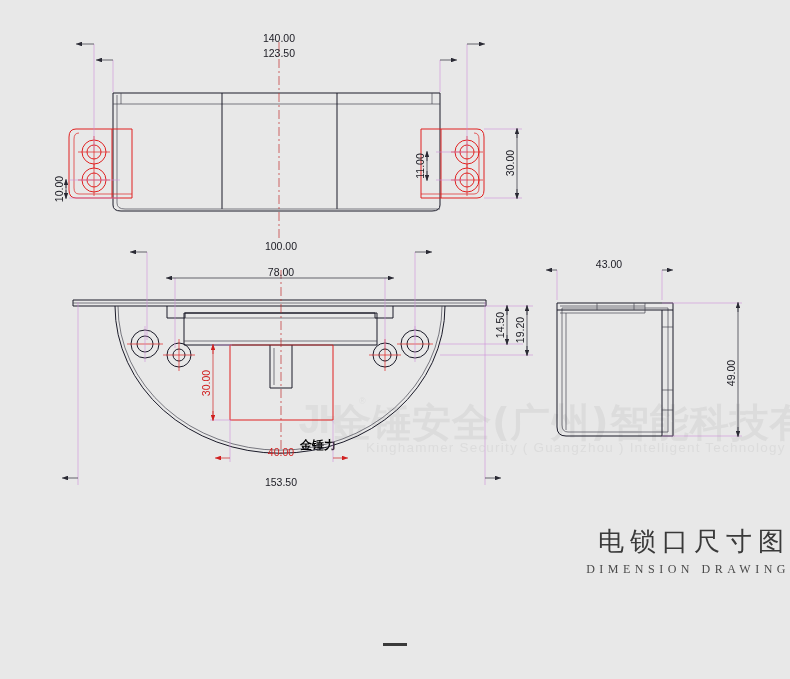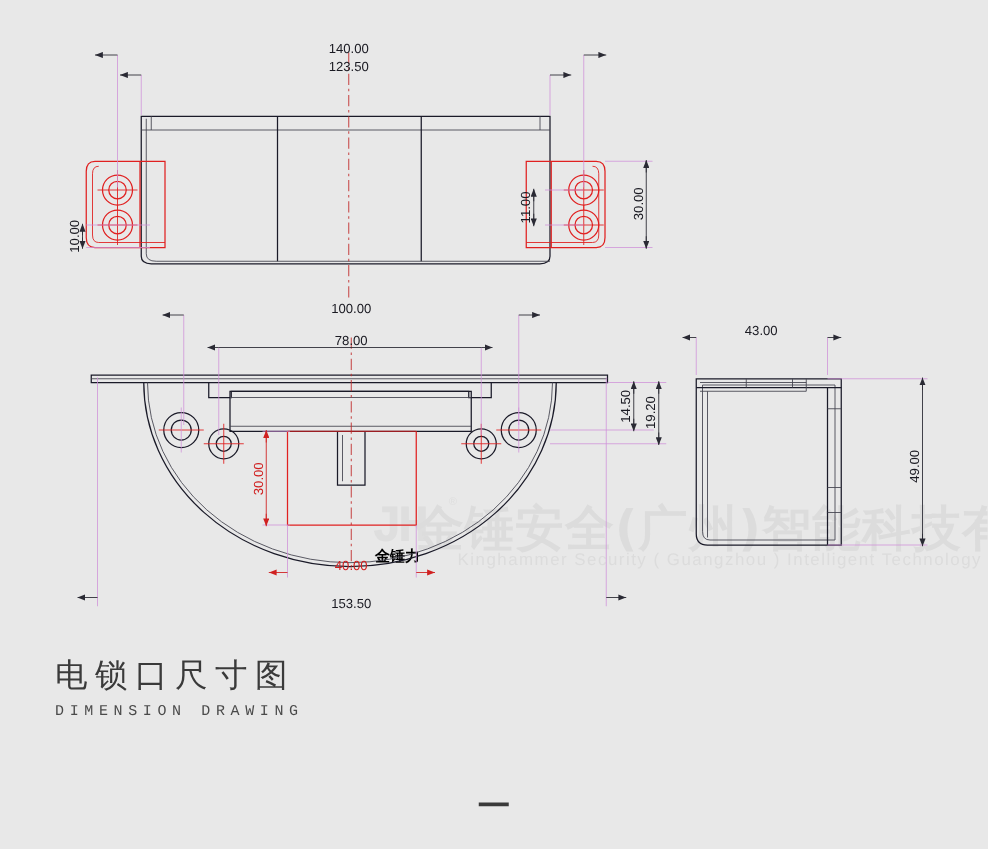--- a/index.html
+++ b/index.html
@@ -6,31 +6,31 @@
   body{
     width:790px;height:679px;
     background:#e8e8e8;
     font-family:"Liberation Sans", sans-serif;
     overflow:hidden;
     position:relative;
   }
   #stage{position:absolute;inset:0;}
   svg.draw{position:absolute;left:0;top:0;width:790px;height:679px;}
   .title-block{
-    position:absolute;left:0;right:0;top:525px;text-align:left;
+    position:absolute;left:0;right:0;top:525px;text-align:right;
     user-select:none;
     padding-left:44px;
   }
   .title-cn{
     font-family:"DejaVu Sans", sans-serif;
     font-size:26px;letter-spacing:6px;color:#3a3a3a;font-weight:500;
     line-height:1.25;
   }
   .title-en{
-    font-family:Liberation Mono, monospace;
+    font-family:Liberation Serif, serif;
     font-size:12px;letter-spacing:4.5px;color:#4a4a4a;margin-top:4px;
   }
   .footer-dash{
     position:absolute;left:0;right:0;top:632px;text-align:center;
   }
   .footer-dash span{
     display:inline-block;width:24px;height:3px;background:#3a3a3a;
   }
   .wm{
     position:absolute;user-select:none;pointer-events:none;

